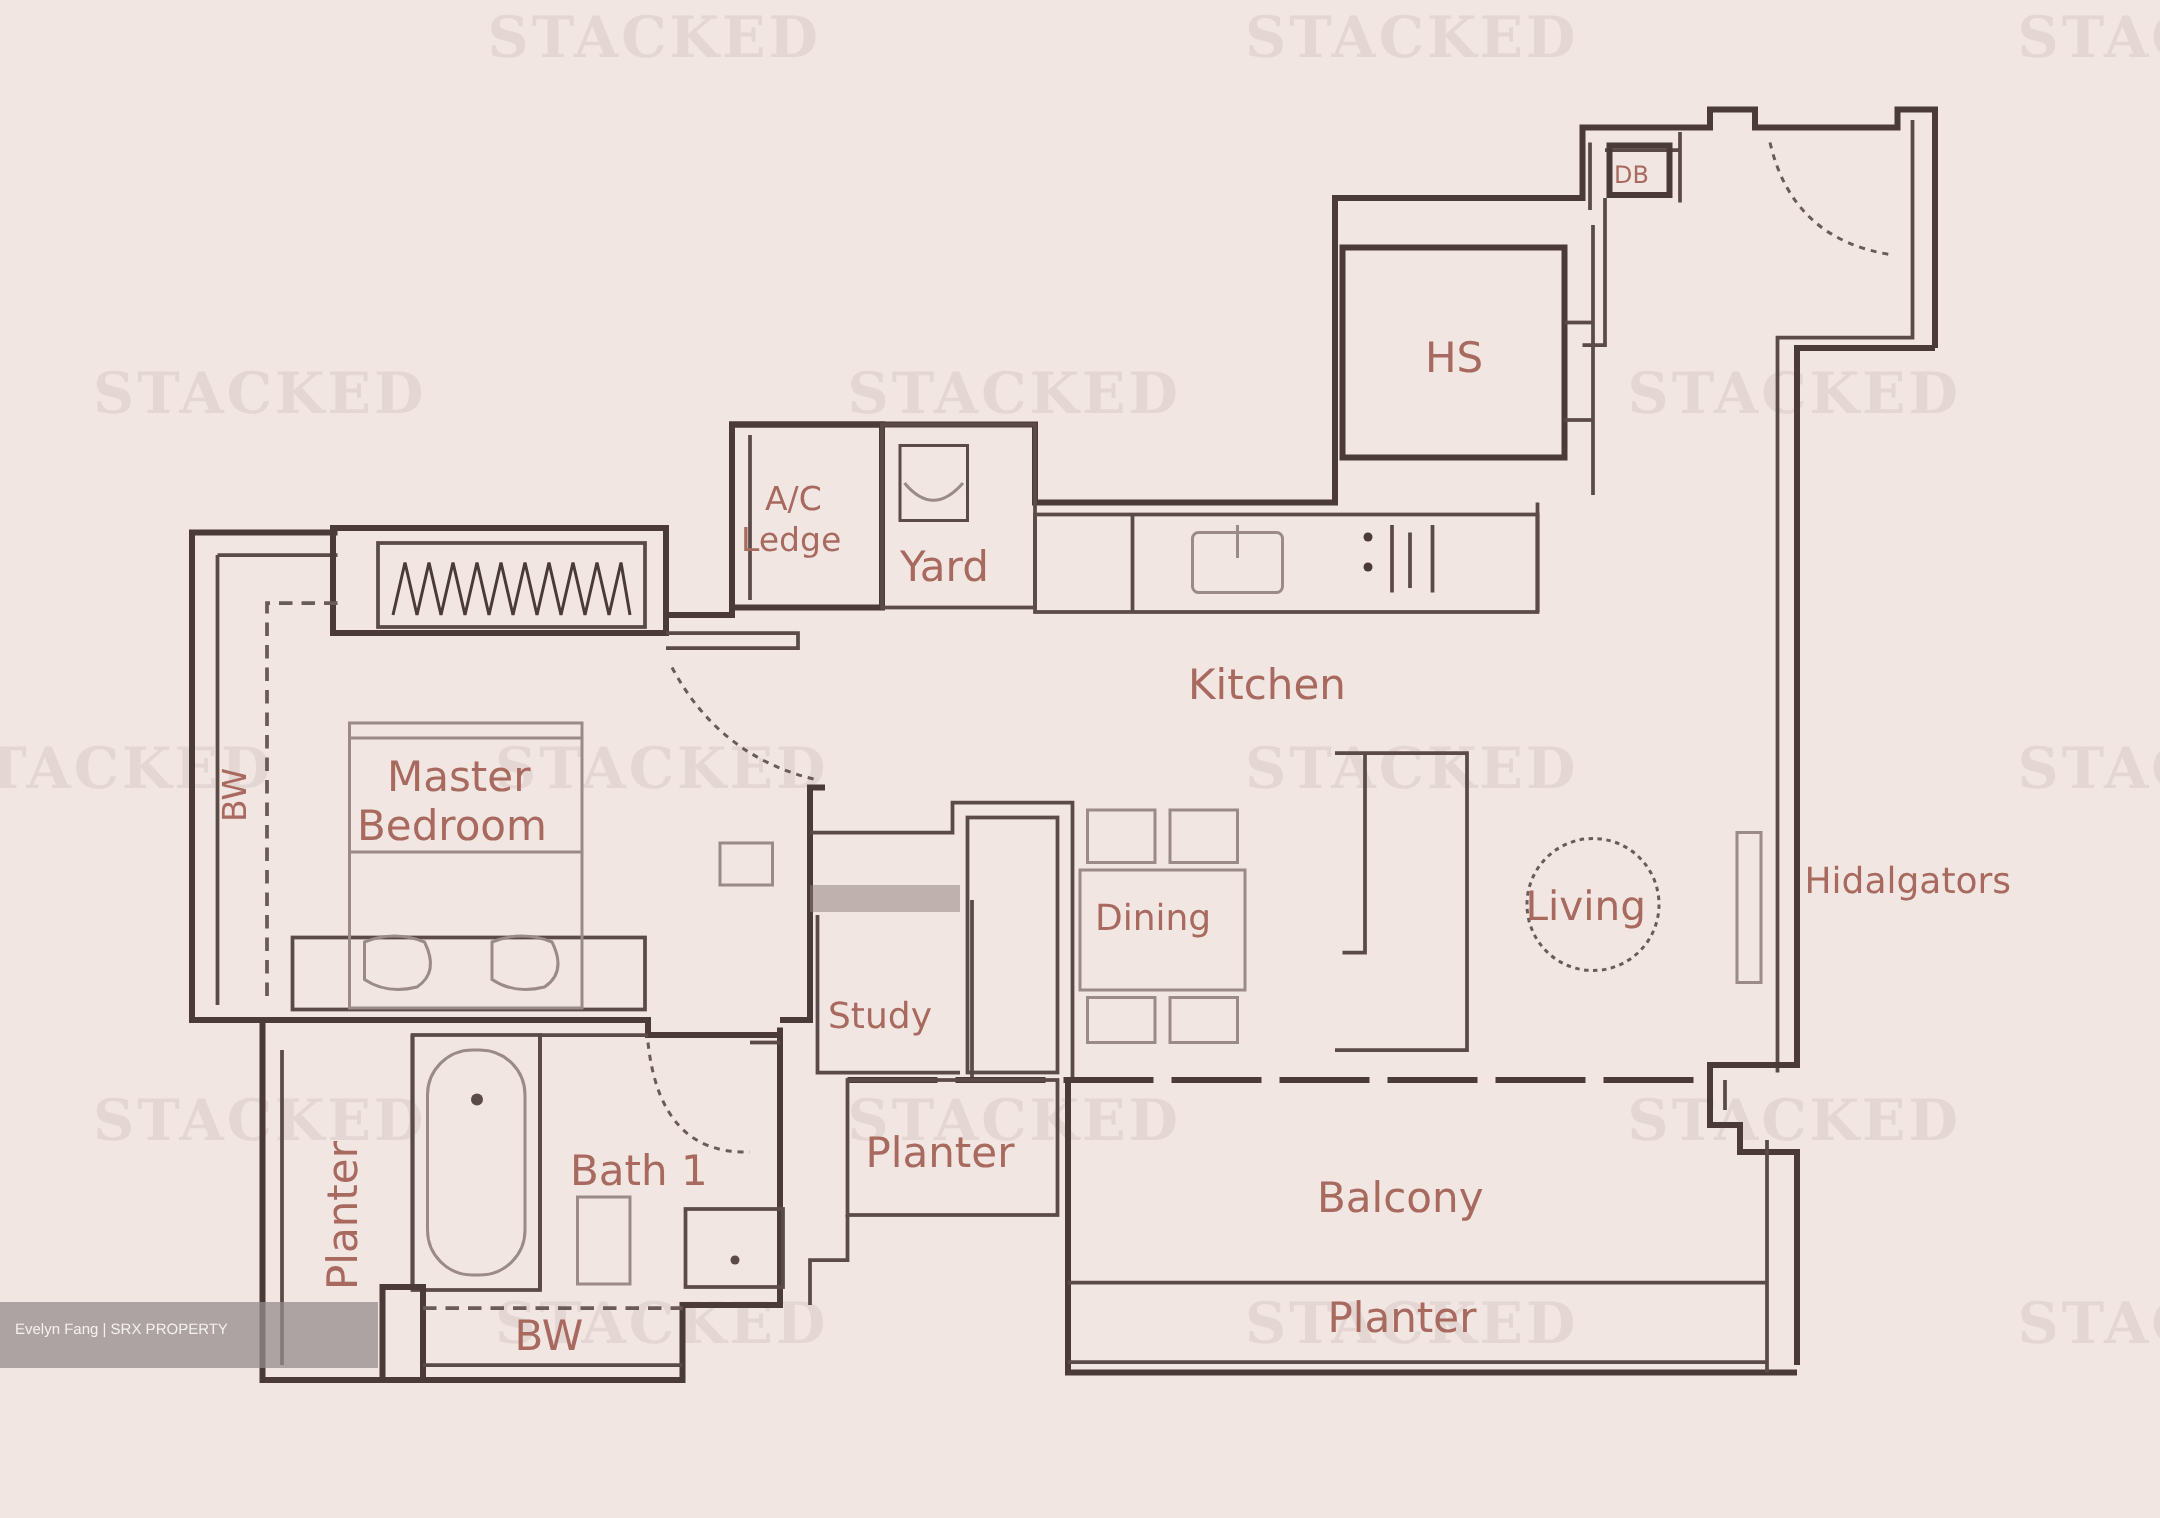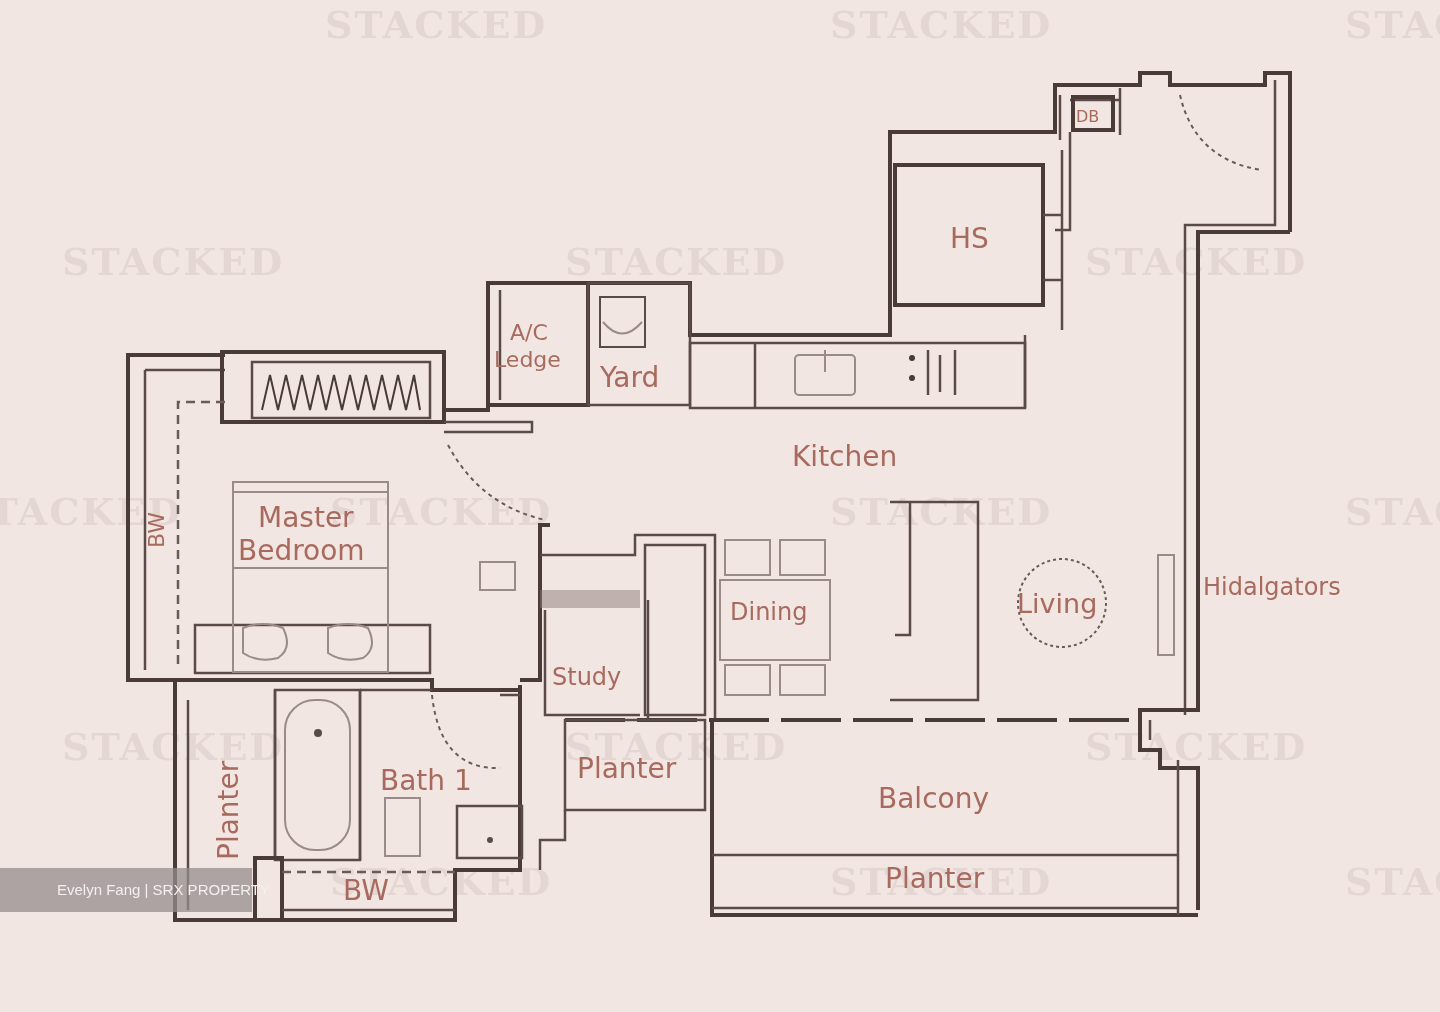--- a/index.html
+++ b/index.html
@@ -6,21 +6,21 @@
   body { width:1440px; height:1012px; background:#f2e6e3; overflow:hidden; position:relative; font-family:"Liberation Sans", sans-serif; }
   #plan { position:absolute; left:0; top:0; width:1440px; height:1012px; }
   .wm { font-family:"DejaVu Serif", serif; font-weight:bold; fill:#e4d6d3; font-size:38px; letter-spacing:2px; }
   .wall { fill:none; stroke:#4a3a38; stroke-width:4; stroke-linejoin:miter; }
   .wall-thin { fill:none; stroke:#5a4a48; stroke-width:2.5; }
   .dash { fill:none; stroke:#6a5a58; stroke-width:2.5; stroke-dasharray:9 6; }
   .furn { fill:none; stroke:#9a8a88; stroke-width:2; }
   .label { font-family:"DejaVu Sans", sans-serif; fill:#a86a5e; font-size:28px; }
   .label-sm { font-family:"DejaVu Sans", sans-serif; fill:#a86a5e; font-size:22px; }
   .credit-bar { position:absolute; left:0; top:868px; width:252px; height:44px; background:rgba(150,140,140,0.75); }
-  .credit-text { position:absolute; left:10px; top:13px; color:#f4f0f0; font-family:"Liberation Sans", sans-serif; font-size:15px; white-space:nowrap;margin-left:47px; }
+  .credit-text { position:absolute; left:10px; top:13px; color:#f4f0f0; font-family:"Liberation Sans", sans-serif; font-size:10px; white-space:nowrap; }
 </style>
 </head>
 <body>
 
 <svg id="plan" viewBox="0 0 1440 1012" xmlns="http://www.w3.org/2000/svg">
 
   <g>
     <text class="wm" x="325" y="38">STACKED</text>
     <text class="wm" x="830" y="38">STACKED</text>
     <text class="wm" x="1345" y="38">STACKED</text>

